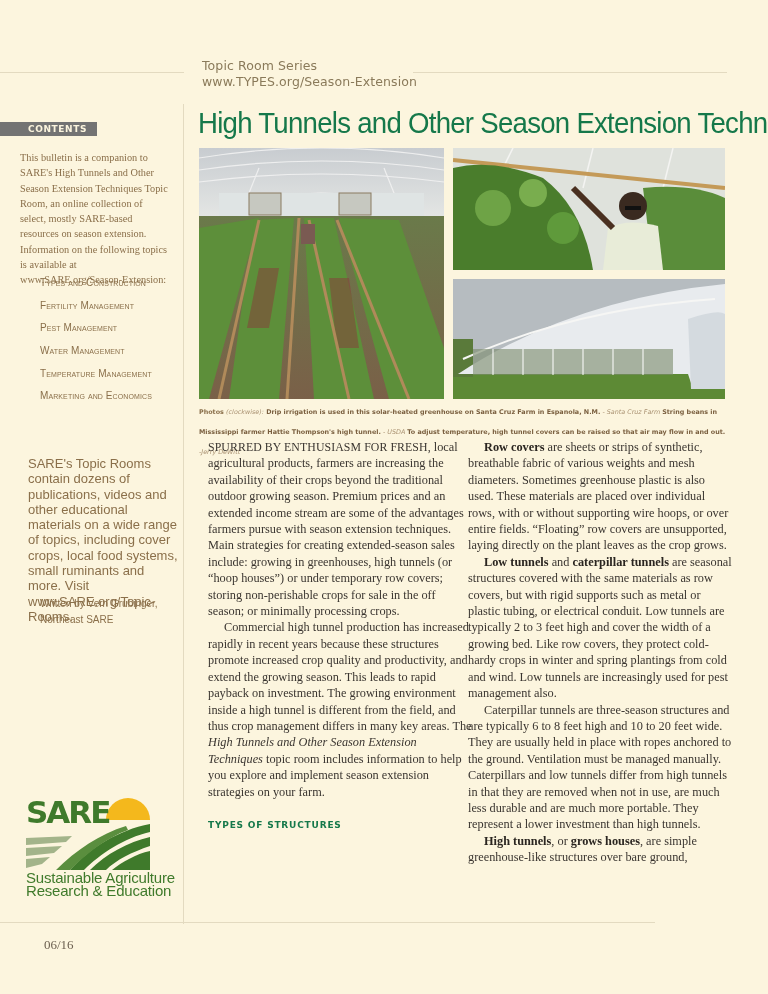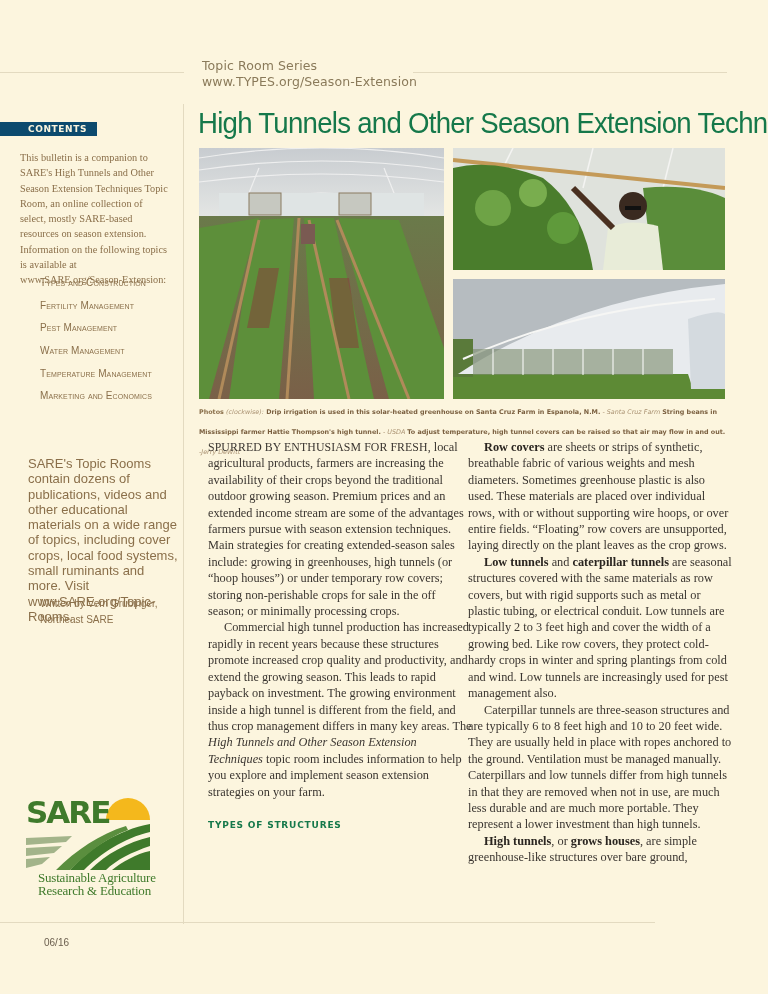--- a/index.html
+++ b/index.html
@@ -9,35 +9,35 @@
   .rule-top-left { position: absolute; left: 0; top: 72px; width: 184px; height: 1px; background: #e3dac0; }
   .rule-top-right { position: absolute; left: 413px; top: 72px; width: 314px; height: 1px; background: #e3dac0; }
   .vrule { position: absolute; left: 183px; top: 104px; width: 1px; height: 820px; background: #e3dac0; }
   .rule-bottom { position: absolute; left: 0; top: 922px; width: 655px; height: 1px; background: #e3dac0; }
 
   .series { position: absolute; left: 202px; top: 58px; font-family: "DejaVu Sans", sans-serif; font-size: 12.5px; line-height: 16px; color: #8a7a5a; letter-spacing: 0.1px; }
 
   .title { position: absolute; left: 198px; top: 106px; font-family: "Liberation Sans", sans-serif; font-size: 30px; font-weight: normal; color: #15784a; letter-spacing: -0.8px; transform: scaleX(0.92); transform-origin: left top; white-space: nowrap; }
 
   
-  .contents-badge { position: absolute; left: 0; top: 122px; width: 97px; height: 14px; background: #0c4a6e; color: #fcf5de; font-family: "DejaVu Sans", sans-serif; font-weight: bold; font-size: 9px; letter-spacing: 0.6px; text-align: right; padding-right: 10px; line-height: 14px; }
+  .contents-badge { position: absolute; left: 0; top: 122px; width: 97px; height: 14px; background: #737373; color: #fcf5de; font-family: "DejaVu Sans", sans-serif; font-weight: bold; font-size: 9px; letter-spacing: 0.6px; text-align: right; padding-right: 10px; line-height: 14px; }
   .sb-intro { position: absolute; left: 20px; top: 150px; width: 150px; font-family: Liberation Serif, serif; font-size: 10.3px; line-height: 15.3px; color: #8a6f4a; }
   .toc { position: absolute; left: 40px; top: 276px; width: 140px; list-style: none; }
   .toc li { font-family: "Liberation Sans", sans-serif; font-size: 10px; color: #8a6f4a; font-variant: small-caps; letter-spacing: 0.1px; line-height: 13px; margin-bottom: 9.7px; }
   .toc li .cont { display: block; padding-left: 10px; }
   .sb-rooms { position: absolute; left: 28px; top: 456px; width: 152px; font-family: "Liberation Sans", sans-serif; font-size: 13px; line-height: 15.3px; color: #8a6f4a; }
   .sb-author { position: absolute; left: 40px; top: 596px; width: 152px; font-family: "Liberation Sans", sans-serif; font-size: 10px; line-height: 16px; color: #8a6f4a; }
 
   
   .logo { position: absolute; left: 26px; top: 796px; width: 126px; height: 104px; }
   .logo-word { position: absolute; left: 0; top: 0; font-family: "DejaVu Sans", sans-serif; font-weight: bold; font-size: 31px; color: #3f7a2b; letter-spacing: -2px; line-height: 32px; }
-  .logo-tag { position: absolute; left: 12px; top: 75px; font-family: Liberation Serif, serif; font-size: 13px; line-height: 13px; color: #3f7a2b; white-space: nowrap; letter-spacing: -0.2px; }
+  .logo-tag { position: absolute; left: 0; top: 75px; font-family: Liberation Sans, sans-serif; font-size: 15px; line-height: 13px; color: #3f7a2b; white-space: nowrap; letter-spacing: -0.2px; }
   .logo svg { position: absolute; left: 0; top: 0; }
 
-  .date { position: absolute; left: 44px; top: 937px; font-family: Liberation Sans, sans-serif; font-size: 10px; color: #6a5e4e; }
+  .date { position: absolute; left: 44px; top: 937px; font-family: Liberation Serif, serif; font-size: 13px; color: #6a5e4e; }
 
   
   .photo { position: absolute; overflow: hidden; }
   .photo-main { left: 199px; top: 148px; width: 245px; height: 251px; }
   .photo-beans { left: 453px; top: 148px; width: 272px; height: 122px; }
   .photo-tunnel { left: 453px; top: 279px; width: 272px; height: 120px; }
 
   .caption { position: absolute; left: 199px; top: 402px; width: 530px; font-family: "DejaVu Sans", sans-serif; font-size: 6.4px; line-height: 20px; color: #7a5f3f; font-weight: bold; }
   .caption .lbl { color: #8a6f4a; }
   .caption .it { font-style: italic; font-weight: normal; color: #a89070; }

